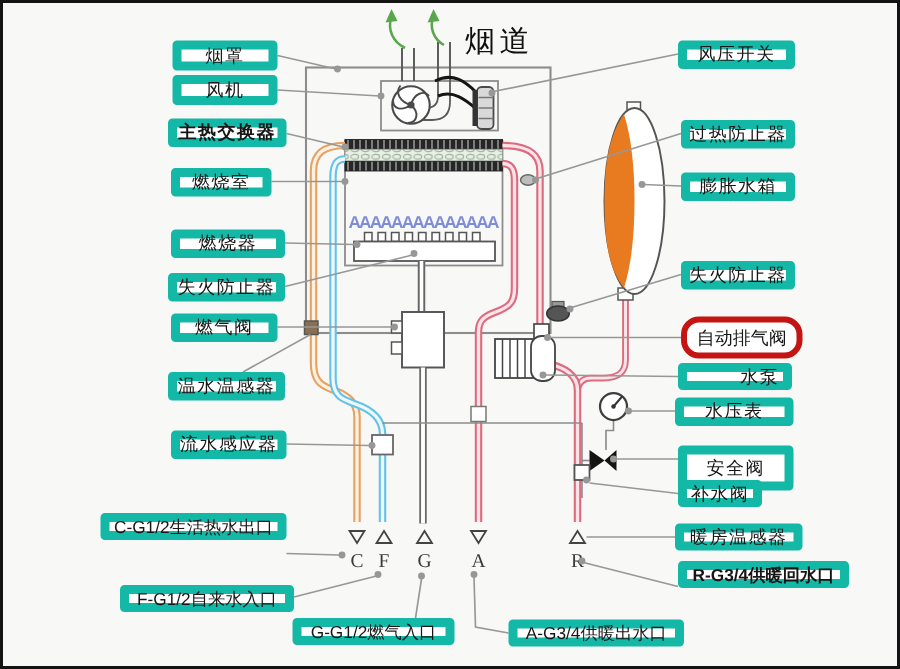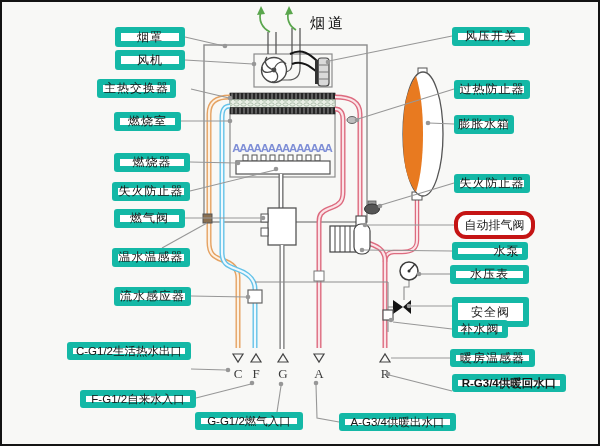--- a/index.html
+++ b/index.html
@@ -12,21 +12,21 @@
     position:absolute;background:#ffffff;border:6px solid #14b8a6;border-radius:3px;
     display:flex;align-items:center;justify-content:center;
     font-size:12px;color:#161616;letter-spacing:1px;white-space:nowrap;
     box-sizing:border-box;z-index:5;font-family:"Liberation Sans",sans-serif;
   }
   .label-box.bottom{letter-spacing:0;font-size:11.5px;}
   .label-box.highlight{
     border:4px solid #c51414;border-radius:12px;letter-spacing:0;
   }
   #flue-title{
-    position:absolute;z-index:5;font-size:15px;color:#111;letter-spacing:3px;
+    position:absolute;z-index:5;font-size:20px;color:#111;letter-spacing:3px;
     font-family:"Liberation Serif","DejaVu Serif",serif;white-space:nowrap;
   }
 </style>
 </head>
 <body>
 
 <div id="stage">
 
   <svg id="diagram" width="596" height="442" viewBox="0 0 596 442">
     <defs>
@@ -261,31 +261,31 @@
       <circle cx="279" cy="382" r="2.3"></circle>
         <circle cx="314" cy="381" r="2.3"></circle>
       <circle cx="386" cy="372" r="2.3"></circle>
     </g>
   </svg>
 
   <div id="flue-title" style="left:308px;top:12px;">烟道</div>
 
   <div class="label-box" style="left:113px;top:25px;width:70px;height:20px;">烟罩</div>
   <div class="label-box" style="left:113px;top:48px;width:70px;height:20px;">风机</div>
-  <div class="label-box" style="left:95px;top:77px;width:79px;height:19px;">主热交换器</div>
+  <div class="label-box" style="left:110px;top:77px;width:79px;height:19px;font-weight:bold;">主热交换器</div>
   <div class="label-box" style="left:112px;top:110px;width:67px;height:19px;">燃烧室</div>
   <div class="label-box" style="left:112px;top:151px;width:76px;height:19px;">燃烧器</div>
   <div class="label-box" style="left:110px;top:180px;width:78px;height:19px;">失火防止器</div>
   <div class="label-box" style="left:112px;top:207px;width:71px;height:19px;">燃气阀</div>
   <div class="label-box" style="left:110px;top:246px;width:78px;height:19px;">温水温感器</div>
   <div class="label-box" style="left:112px;top:285px;width:77px;height:19px;">流水感应器</div>
 
   <div class="label-box" style="left:450px;top:25px;width:78px;height:19px;">风压开关</div>
   <div class="label-box" style="left:452px;top:78px;width:76px;height:19px;">过热防止器</div>
-  <div class="label-box" style="left:452px;top:113px;width:60px;height:19px;">膨胀水箱</div>
+  <div class="label-box" style="left:452px;top:113px;width:76px;height:19px;">膨胀水箱</div>
   <div class="label-box" style="left:452px;top:172px;width:76px;height:19px;">失火防止器</div>
   <div class="label-box highlight" style="left:452px;top:209px;width:81px;height:28px;">自动排气阀</div>
   <div class="label-box" style="left:450px;top:240px;width:76px;height:18px;padding-left:33px;">水泵</div>
   <div class="label-box" style="left:448px;top:263px;width:79px;height:19px;">水压表</div>
   <div class="label-box" style="left:450px;top:295px;width:77px;height:30px;">安全阀</div>
   <div class="label-box" style="left:450px;top:318px;width:56px;height:18px;">补水阀</div>
   <div class="label-box" style="left:448px;top:347px;width:85px;height:18px;">暖房温感器</div>
 
   <div class="label-box bottom" style="left:65px;top:340px;width:124px;height:18px;">C-G1/2生活热水出口</div>
   <div class="label-box bottom" style="left:78px;top:388px;width:116px;height:18px;">F-G1/2自来水入口</div>

